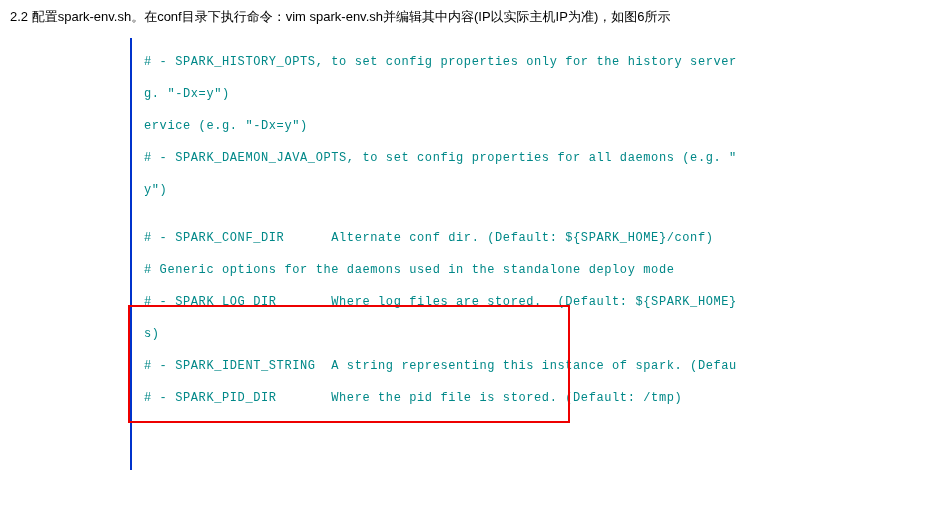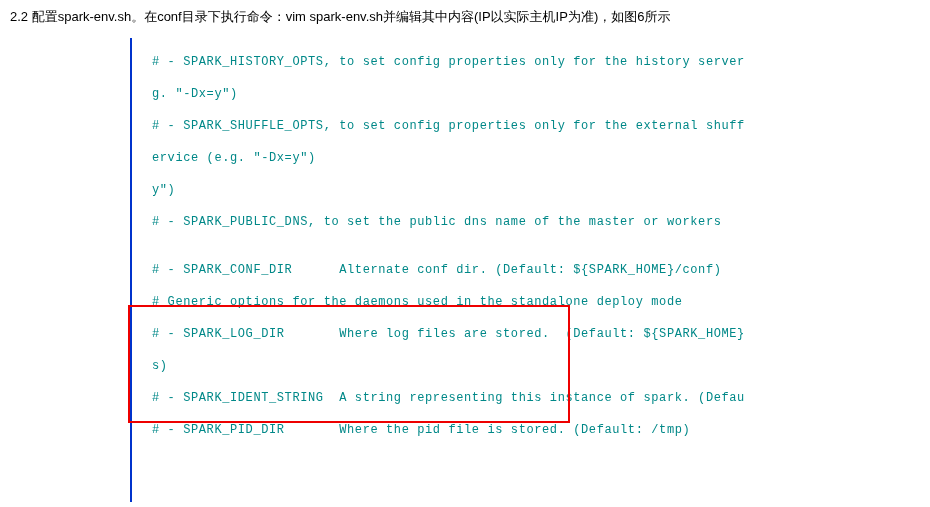--- a/index.html
+++ b/index.html
@@ -21,42 +21,41 @@
       position: relative;
     }
     .code-block {
       font-family: "Courier New", monospace;
       font-size: 12px;
       line-height: 16px;
       letter-spacing: 0.6px;
       white-space: pre;
       border-left: 2px solid #0033cc;
     }
-    .code-line { padding-left: 20px; }
+    .code-line { padding-left: 12px; }
     .comment { color: #008888; }
     .red-box {
       position: absolute;
       border: 2px solid #ee0000;
       pointer-events: none;
     }
     .box1 { left: -2px; top: 267px; width: 442px; height: 118px; }
   </style>
 </head>
 <body>
 
 <div class="instruction">2.2 配置spark-env.sh。在conf目录下执行命令：vim spark-env.sh并编辑其中内容(IP以实际主机IP为准)，如图6所示</div>
 
 <div class="code-container">
   <div class="code-block">
 <div class="code-line comment"># - SPARK_HISTORY_OPTS, to set config properties only for the history server</div>
 <div class="code-line comment">g. "-Dx=y")</div>
-<div class="code-line comment"># - SPARK_SHUFFLE_OPTS, to set config properties only for the external shuff</div>
 <div class="code-line comment">ervice (e.g. "-Dx=y")</div>
+<div class="code-line comment"># - SPARK_DAEMON_JAVA_OPTS, to set config properties for all daemons (e.g. "</div>
 <div class="code-line comment">y")</div>
-<div class="code-line comment"># - SPARK_PUBLIC_DNS, to set the public dns name of the master or workers</div>
 <div class="code-line"></div>
 <div class="code-line comment"># - SPARK_CONF_DIR      Alternate conf dir. (Default: ${SPARK_HOME}/conf)</div>
 <div class="code-line comment"># Generic options for the daemons used in the standalone deploy mode</div>
 <div class="code-line comment"># - SPARK_LOG_DIR       Where log files are stored.  (Default: ${SPARK_HOME}</div>
 <div class="code-line comment">s)</div>
 <div class="code-line comment"># - SPARK_IDENT_STRING  A string representing this instance of spark. (Defau</div>
 <div class="code-line comment"># - SPARK_PID_DIR       Where the pid file is stored. (Default: /tmp)</div>
 
 
 

